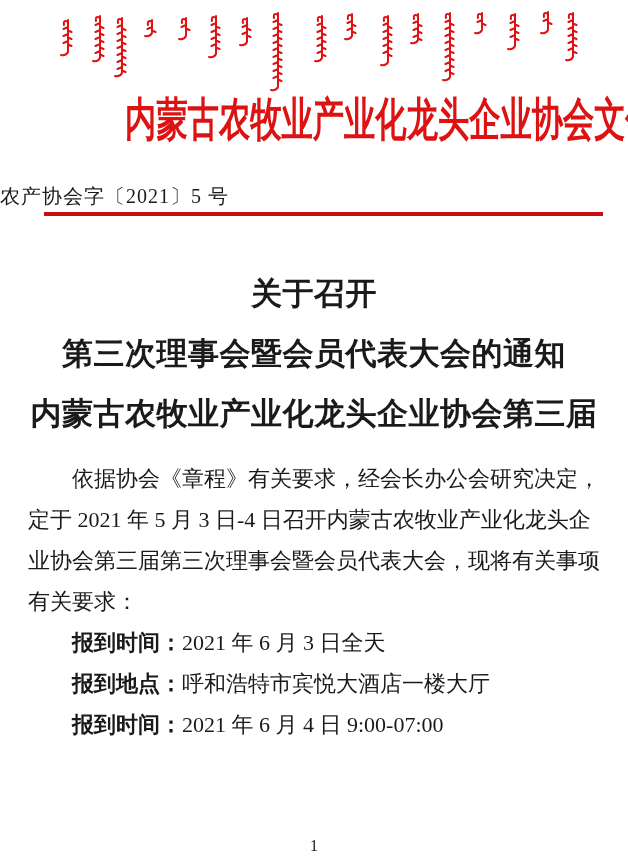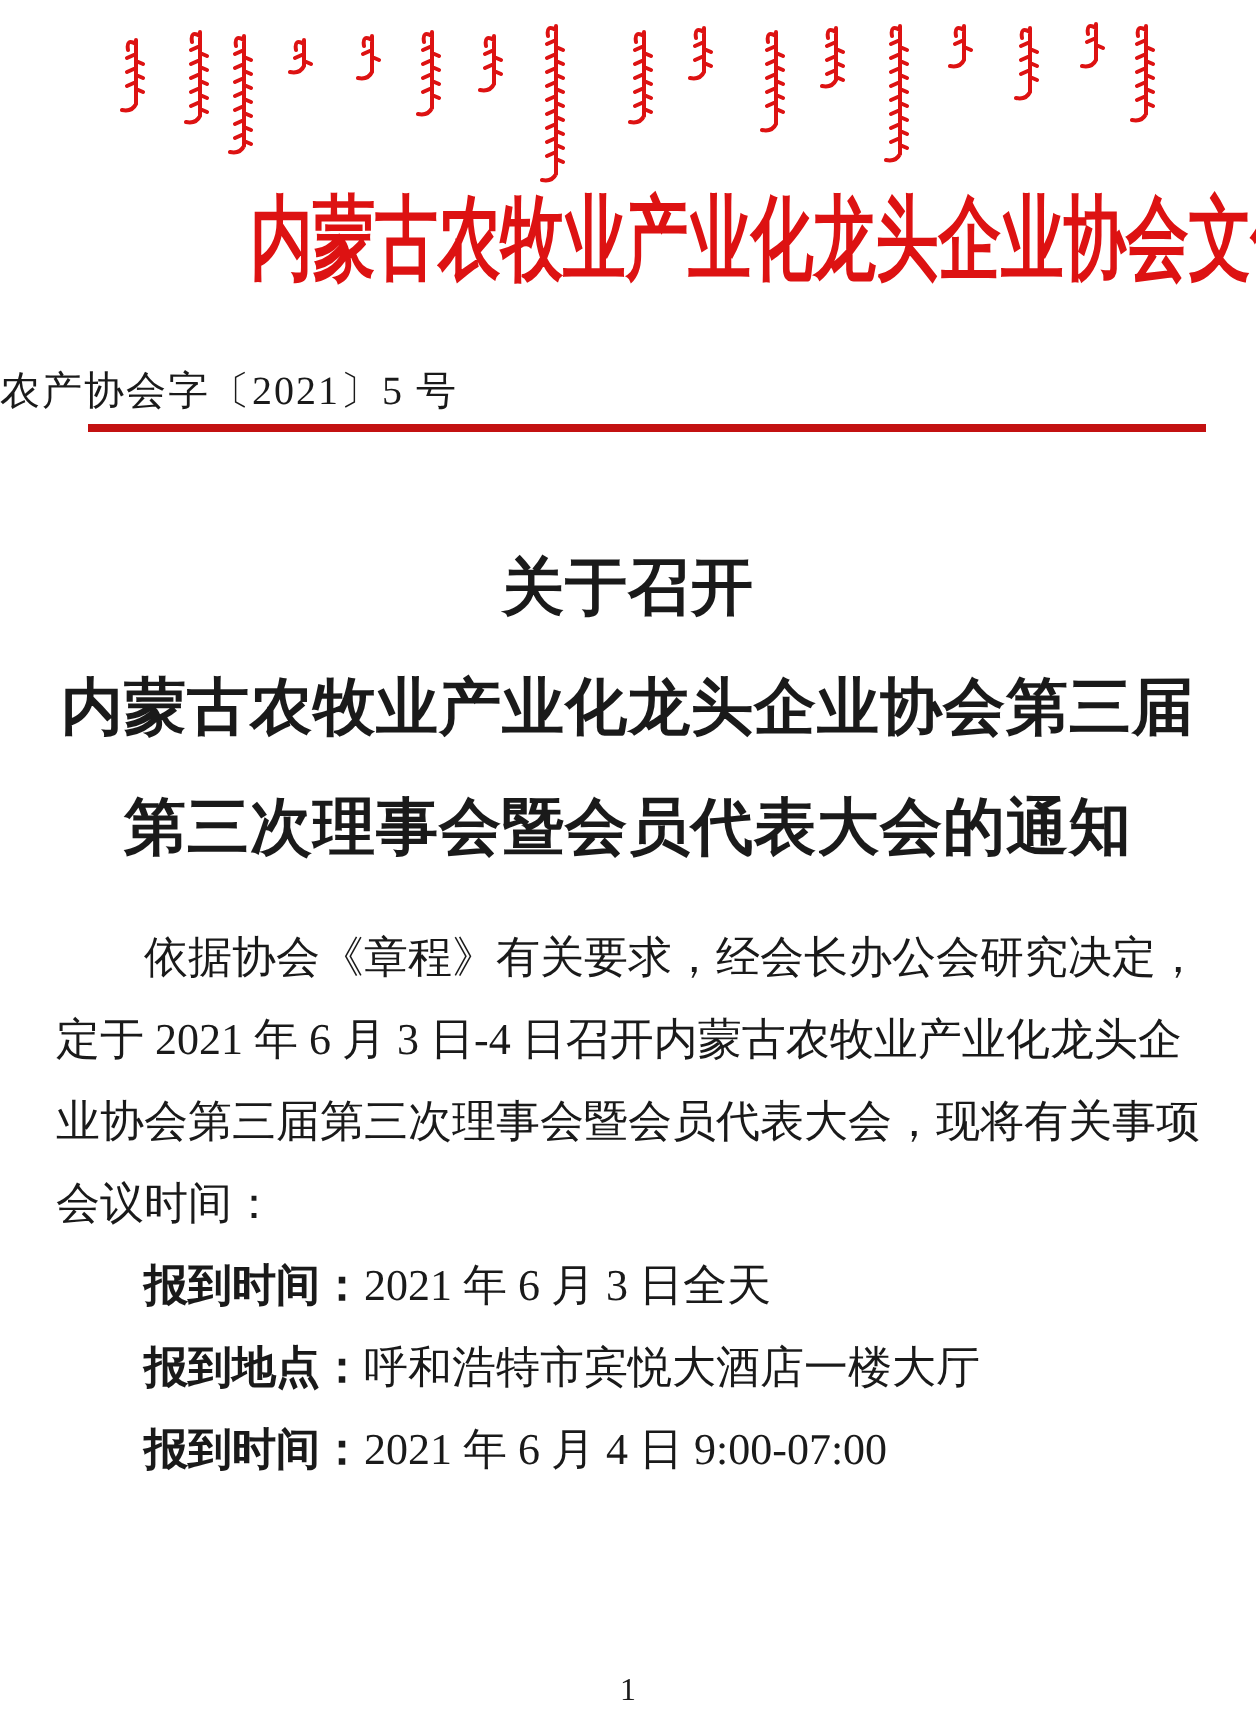--- a/index.html
+++ b/index.html
@@ -98,31 +98,31 @@
       <span class="org-title">内蒙古农牧业产业化龙头企业协会文件</span>
     </div>
 
     <div class="doc-number">农产协会字〔2021〕5 号</div>
 
     <div class="red-rule"></div>
   </div>
 
   <div class="title-block">
     <div class="t-line">关于召开</div>
+    <div class="t-line">第三次理事会暨会员代表大会的通知</div>
     <div class="t-line">内蒙古农牧业产业化龙头企业协会第三届</div>
-    <div class="t-line">第三次理事会暨会员代表大会的通知</div>
   </div>
 
   <div class="body-block">
 
     <div>
       <div class="b-line indent">依据协会《章程》有关要求，经会长办公会研究决定，</div>
-      <div class="b-line">定于 2021 年 6 月 3 日-4 日召开内蒙古农牧业产业化龙头企</div>
+      <div class="b-line">定于 2021 年 5 月 3 日-4 日召开内蒙古农牧业产业化龙头企</div>
       <div class="b-line">业协会第三届第三次理事会暨会员代表大会，现将有关事项</div>
-      <div class="b-line">会议时间：</div>
+      <div class="b-line">有关要求：</div>
     </div>
 
 
     <div class="item">
       <span class="item-label">报到时间：</span><span class="item-value">2021 年 6 月 3 日全天</span>
     </div>
     <div class="item">
       <span class="item-label">报到地点：</span><span class="item-value">呼和浩特市宾悦大酒店一楼大厅</span>
     </div>
     <div class="item">

